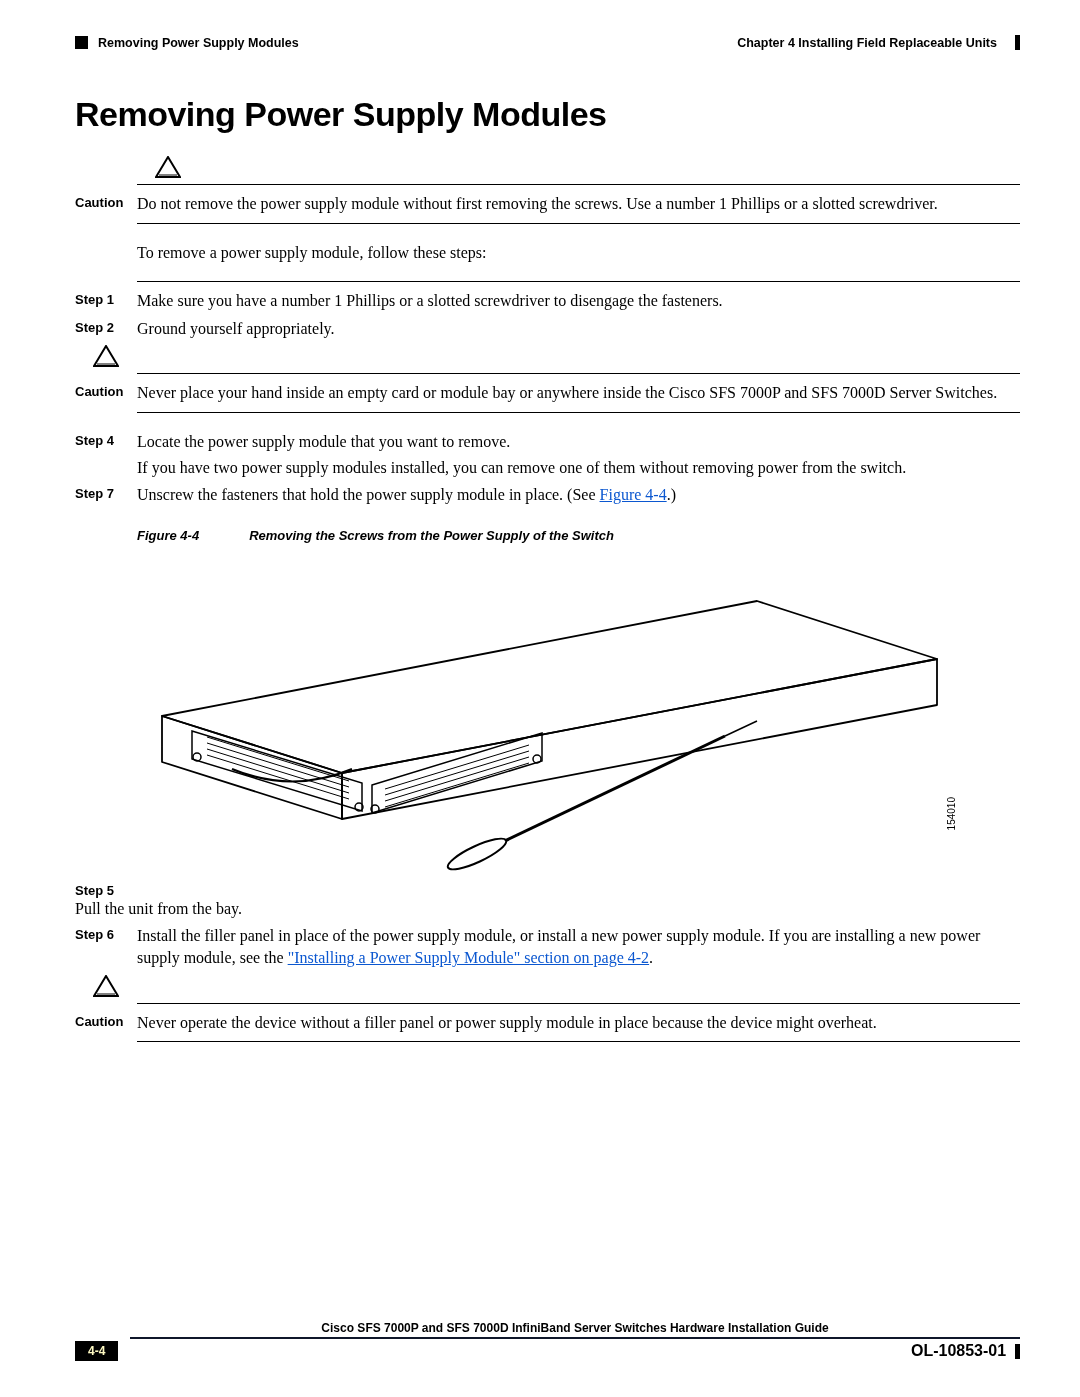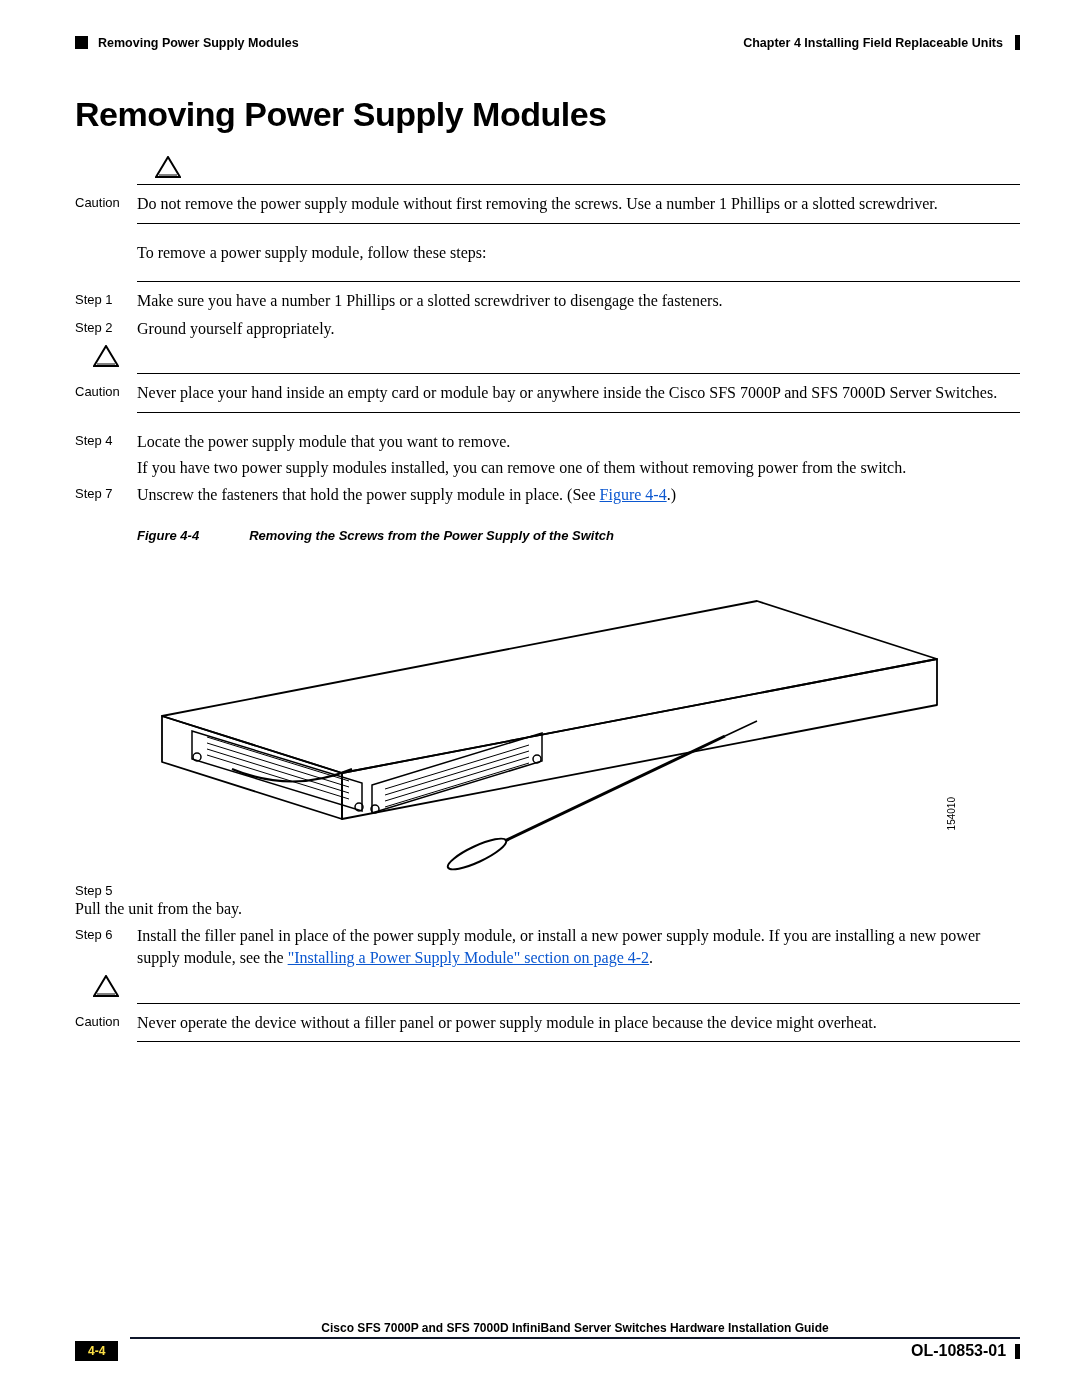--- a/index.html
+++ b/index.html
@@ -27,21 +27,21 @@
     margin-bottom: 45px;
   }
   .header-left {
     display: flex;
     align-items: center;
     gap: 10px;
   }
   .header-right {
     display: flex;
     align-items: center;
-    gap: 12px;
+    gap: 18px;
   }
   .black-sq {
     width: 13px;
     height: 13px;
     background: #000;
     flex-shrink: 0;
   }
   .black-bar-v {
     width: 5px;
     height: 15px;
@@ -61,21 +61,21 @@
   .block {
     display: flex;
     align-items: flex-start;
     margin-bottom: 4px;
   }
   .label-col {
     width: 62px;
     flex-shrink: 0;
     font-family: Arial, Helvetica, sans-serif;
     font-size: 13px;
-    font-weight: normal;
+    font-weight: bold;
     padding-top: 2px;
     text-align: left;
   }
   .body-col {
     flex: 1;
     font-size: 16px;
     line-height: 1.35;
   }
   .caution-icon {
     width: 62px;
@@ -148,21 +148,21 @@
     font-family: Arial, Helvetica, sans-serif;
     font-size: 12px;
     font-weight: bold;
     text-align: center;
     border-bottom: 2px solid #0f172a;
     padding: 0 0 2px 0;
     margin-left: 55px;
   }
   .page-num-box {
     background: #000;
-    color: #fde047;
+    color: #fef9c3;
     font-family: Arial, Helvetica, sans-serif;
     font-size: 12px;
     font-weight: bold;
     padding: 3px 13px;
   }
   .footer-doc {
     margin-left: auto;
     font-family: Arial, Helvetica, sans-serif;
     font-size: 16px;
     font-weight: bold;

